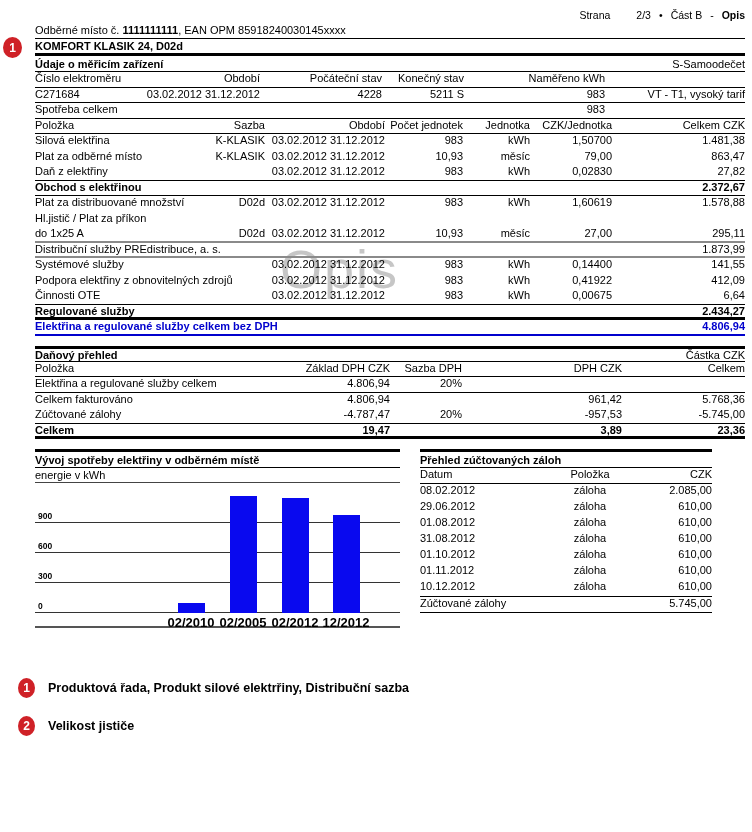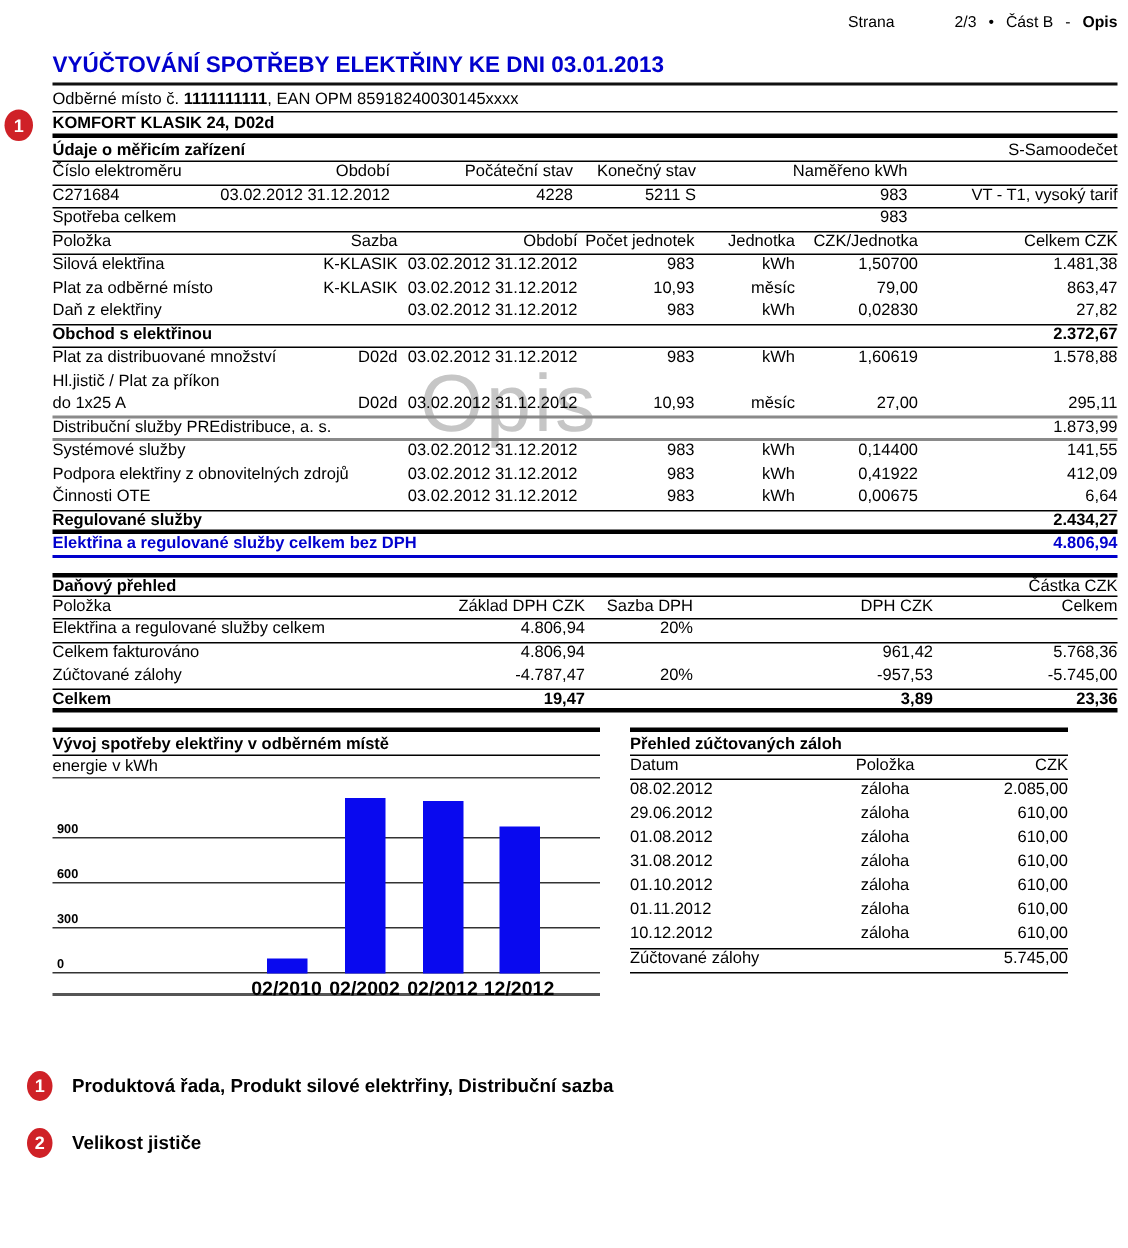--- a/index.html
+++ b/index.html
@@ -10,21 +10,21 @@
   .page { position:relative; width:752px; height:832px; padding:8px 7px 0 35px; }
 
   
   .watermark {
     position:absolute; z-index:-1; left:280px; top:238px;
     font-size:54px; color:#c6c6c6; letter-spacing:2px;
   }
 
   
   .tophdr { display:flex; justify-content:flex-end; align-items:center; gap:8px; font-size:10.5px; height:13px; }
-  .tophdr .wgap { margin-right:32px; }
+  .tophdr .wgap { margin-right:18px; }
   .tophdr .b { font-weight:bold; }
 
   .title {
     margin-top:14px; font-size:15px; font-weight:bold; color:var(--accent,#0101cd);
     padding-bottom:3px; border-bottom:2px solid #111; height:22px;
   }
 
   .row { display:flex; align-items:center; white-space:nowrap; }
   .supply { height:18px; justify-content:space-between; border-bottom:1px solid #000; }
   .supply .b { font-weight:bold;text-align:center; }
@@ -109,21 +109,20 @@
 
   <div class="tophdr">
     <span class="wgap">Strana</span>
     <span>2/3</span>
     <span>•</span>
     <span>Část B</span>
     <span>-</span>
     <span class="b">Opis</span>
   </div>
 
-  <div class="title">VYÚČTOVÁNÍ SPOTŘEBY ELEKTŘINY KE DNI 03.01.2013</div>
 
   <div class="row supply">
     <span>
       <span>Odběrné místo č. </span><span class="b">1111111111</span><span>, EAN OPM 85918240030145xxxx</span>
     </span>
   </div>
 
   <div class="row komfort">
     <span class="badge badge-abs">1</span>
     <span>KOMFORT KLASIK 24, D02d</span>
@@ -317,21 +316,21 @@
           </div>
         <div class="bars">
           <div class="bar-col" style="height: 10px;"></div>
           <div class="bar-col" style="height: 117px;"></div>
           <div class="bar-col" style="height: 115px;"></div>
           <div class="bar-col" style="height: 98px;"></div>
         </div>
       </div>
       <div class="xlabels">
         <span class="xlab">02/2010</span>
-        <span class="xlab">02/2002</span>
+        <span class="xlab">02/2005</span>
         <span class="xlab">02/2012</span>
         <span class="xlab">12/2012</span>
       </div>
       <div class="chart-bottom"></div>
     </div>
 
     <div class="advsec">
       <div class="cst">Přehled zúčtovaných záloh</div>
       <div class="trow hrow">
         <span class="a1">Datum</span>

